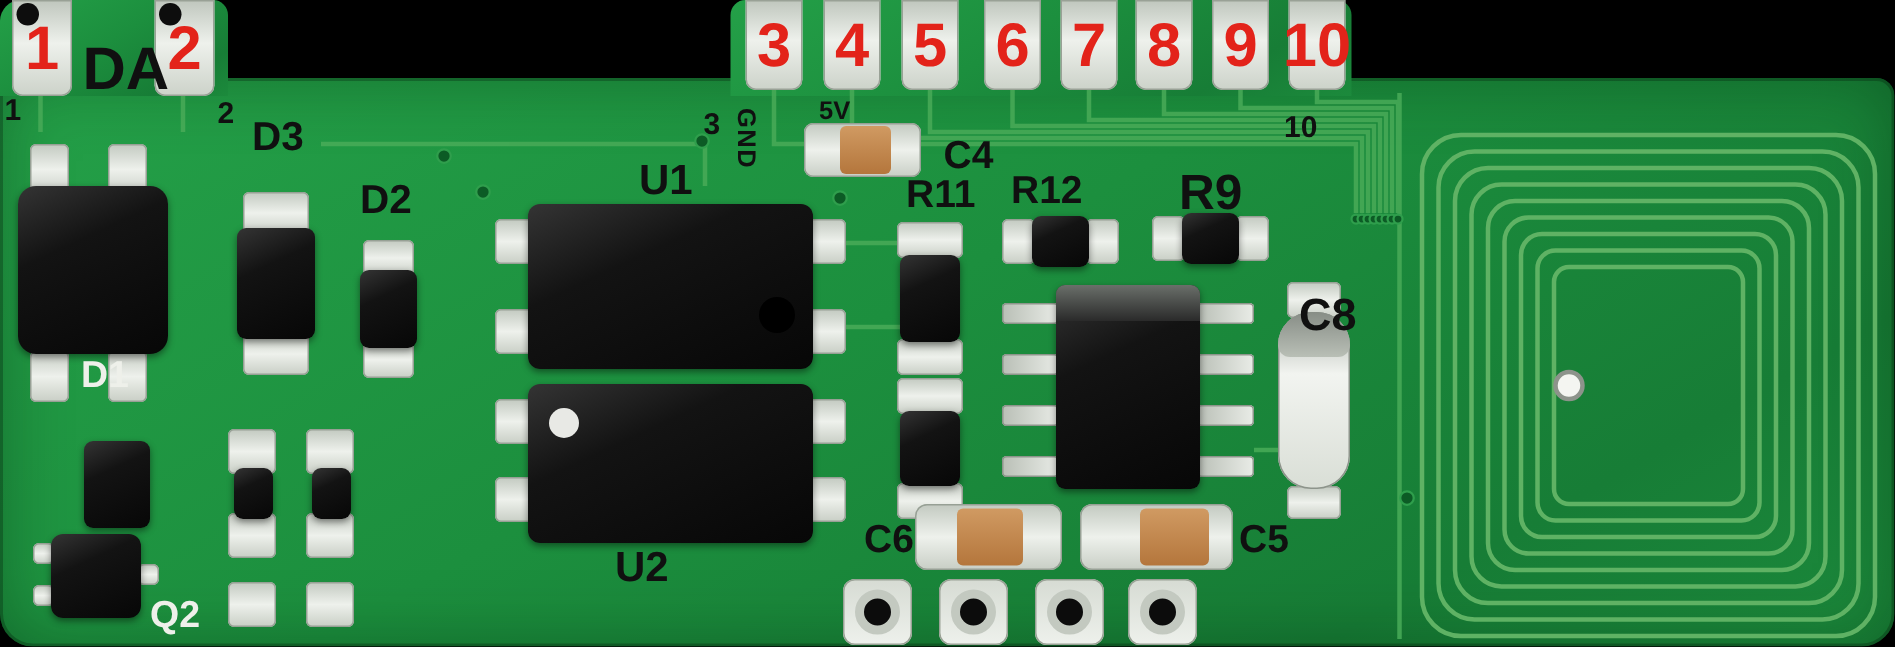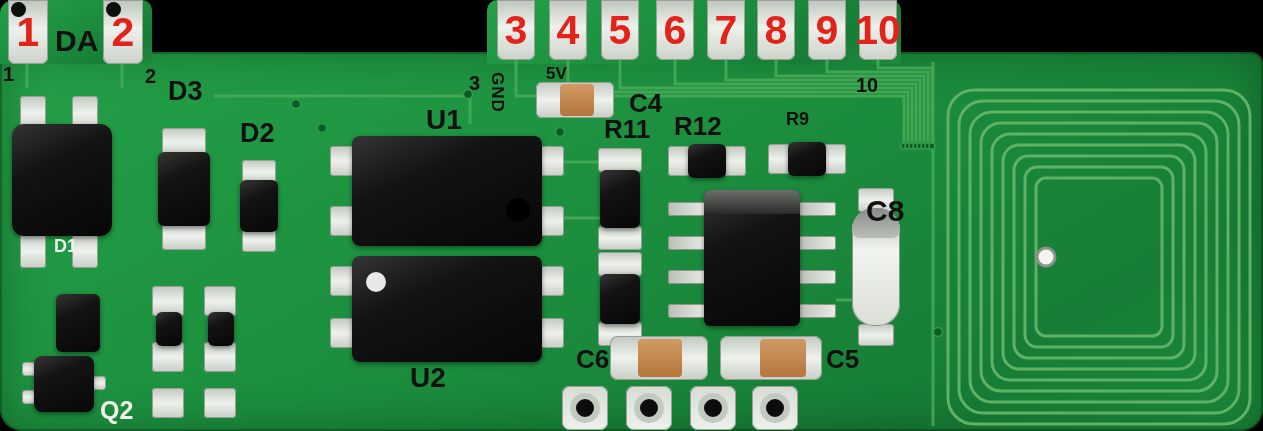--- a/index.html
+++ b/index.html
@@ -19,39 +19,39 @@
   .pad .num{position:relative;font-size:41px;font-weight:bold;color:#e3231a;line-height:1;}
   .pad .hole{left:3px;top:2px;width:15px;height:15px;border-radius:50%;background:#0d0d0d;}
   .spad{background:linear-gradient(180deg,#c2c9c0,#eef1ec 50%,#c8cec5);border-radius:4px;
         box-shadow:inset 0 0 0 1px #97a095;z-index:2;}
   .blk{background:linear-gradient(155deg,#343434 0%,#131313 35%,#070707 100%);border-radius:6px;
        box-shadow:0 2px 5px rgba(0,0,0,.45);z-index:3;}
   .org{background:linear-gradient(180deg,#d09a62,#b4763c);border-radius:4px;z-index:4;}
 
   
   .lbl{z-index:6;font-weight:700;color:#101010;white-space:nowrap;}
-  .lbl-da{left:55px;top:24px;font-size:30px}
+  .lbl-da{left:55px;top:24px;font-size:40px}
   .lbl-n1{left:3px;top:63px;font-size:20px}
   .lbl-n2{left:145px;top:65px;font-size:20px}
   .lbl-n3{left:469px;top:72px;font-size:20px}
   .lbl-n10{left:856px;top:74px;font-size:20px}
   .lbl-gnd{left:507px;top:72px;font-size:17px;transform:rotate(90deg);transform-origin:0 0;letter-spacing:1px}
   .lbl-5v{left:546px;top:64px;font-size:17px}
   .lbl-c4{left:629px;top:88px;font-size:26px}
   .lbl-r11{left:604px;top:114px;font-size:26px}
   .lbl-r12{left:674px;top:111px;font-size:26px}
-  .lbl-r9{left:786px;top:109px;font-size:18px}
+  .lbl-r9{left:786px;top:109px;font-size:33px}
   .lbl-c8{left:866px;top:194px;font-size:30px}
   .lbl-d3{left:168px;top:76px;font-size:27px}
   .lbl-d2{left:240px;top:118px;font-size:27px}
   .lbl-u1{left:426px;top:104px;font-size:28px}
   .lbl-u2{left:410px;top:362px;font-size:28px}
   .lbl-c6{left:576px;top:344px;font-size:26px}
   .lbl-c5{left:826px;top:344px;font-size:26px}
-  .lbl-d1{left:54px;top:236px;font-size:18px;color:#eef0ea}
+  .lbl-d1{left:54px;top:236px;font-size:25px;color:#eef0ea}
   .lbl-q2{left:100px;top:396px;font-size:25px;color:#eef0ea}
 
   
   .p1{left:8px;top:0;width:40px;height:64px}
   .p2{left:103px;top:0;width:40px;height:64px}
   .p3{left:497px;top:0;width:38px;height:60px}
   .p4{left:549px;top:0;width:38px;height:60px}
   .p5{left:601px;top:0;width:38px;height:60px}
   .p6{left:656px;top:0;width:38px;height:60px}
   .p7{left:707px;top:0;width:38px;height:60px}

